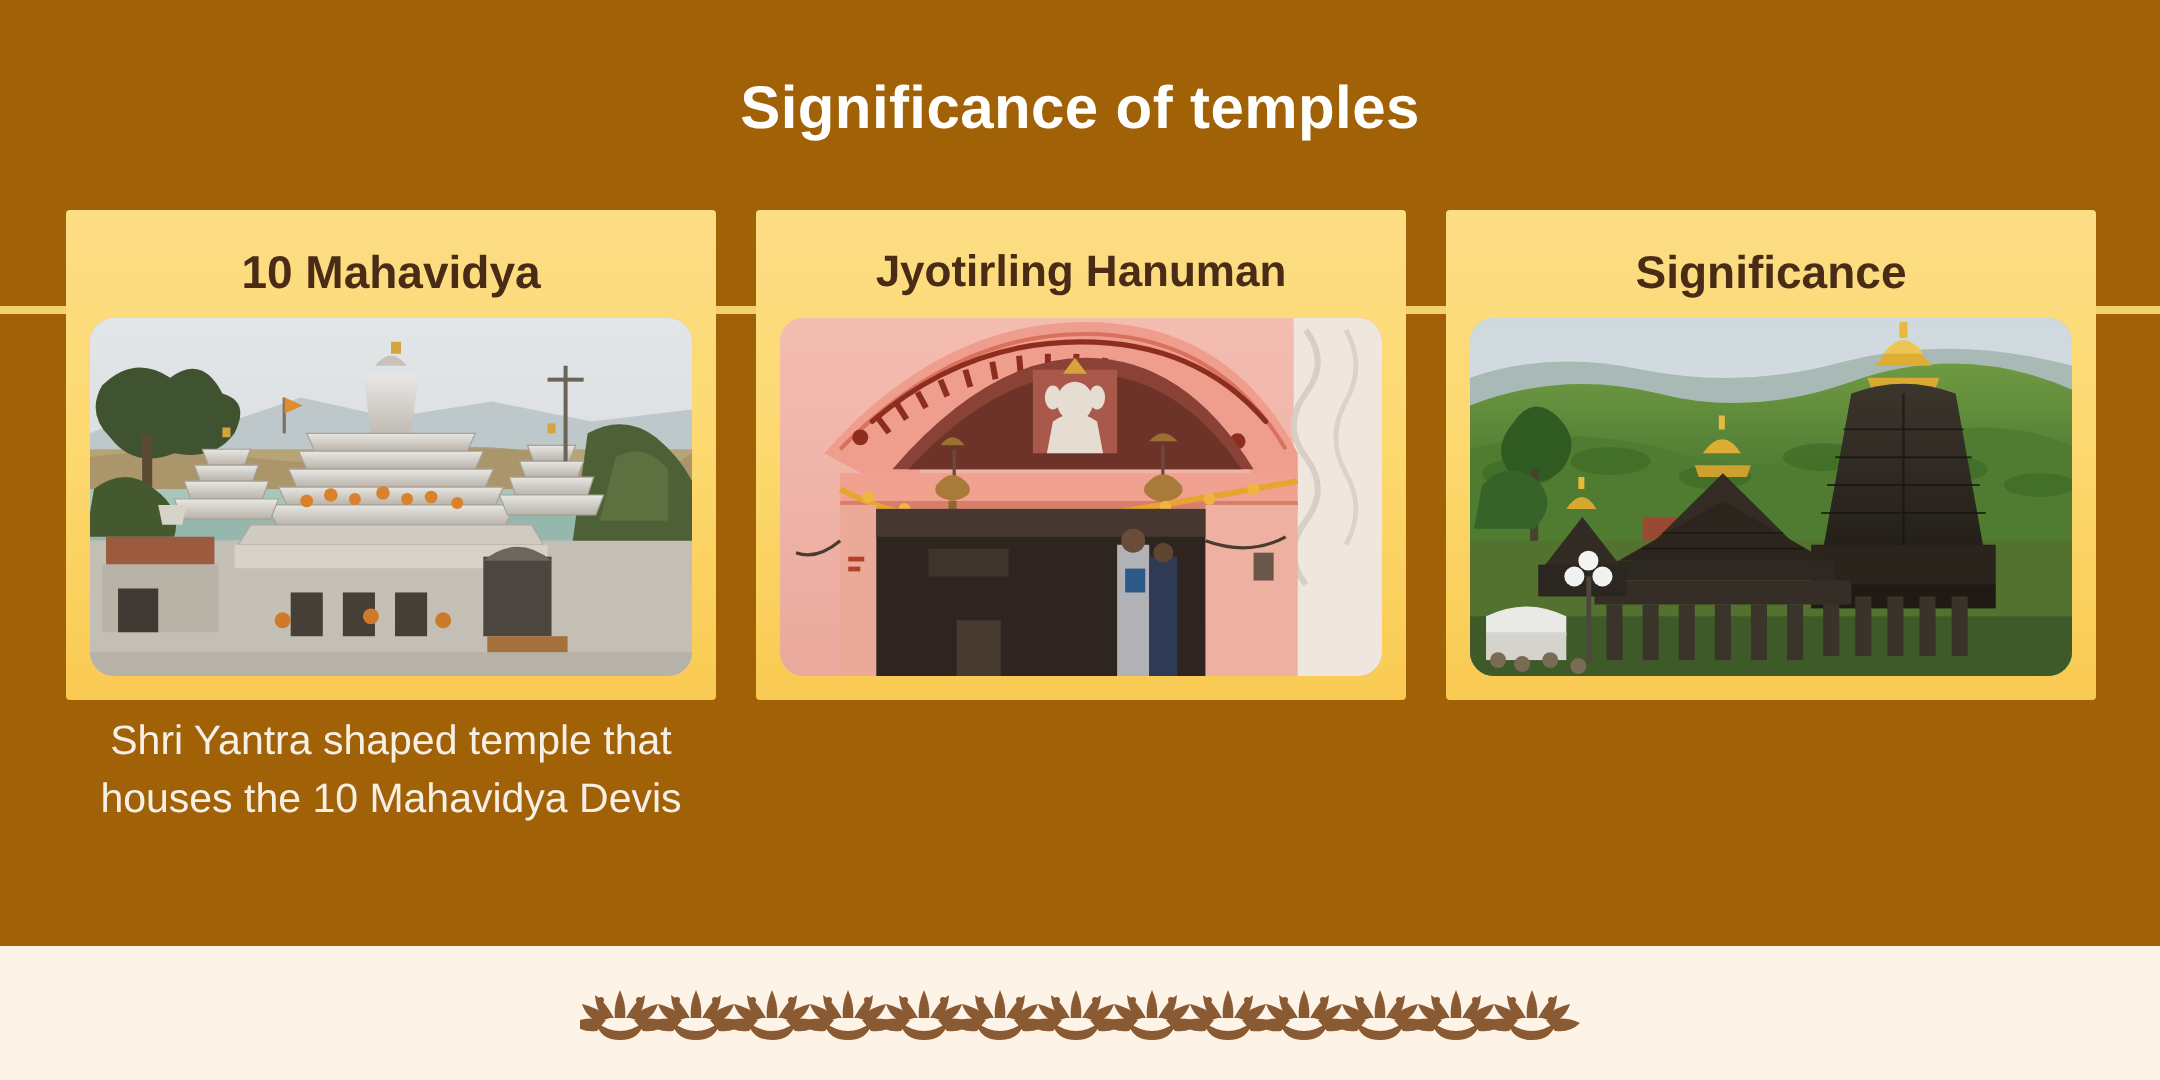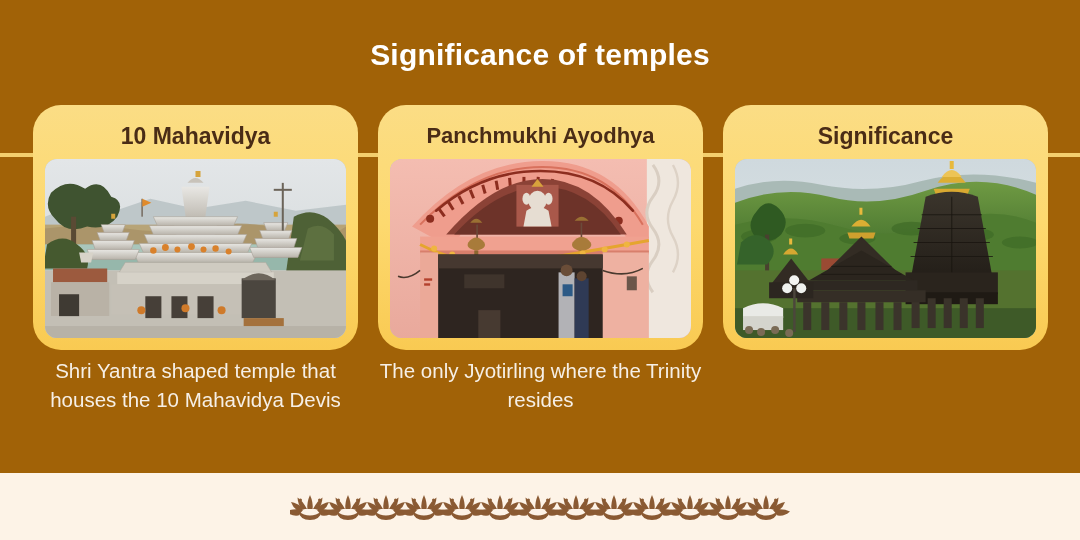--- a/index.html
+++ b/index.html
@@ -56,21 +56,21 @@
     width: 1015px;
     height: 245px;
     display: flex;
     gap: 20px;
   }
 
   .card {
     position: relative;
     width: 325px;
     height: 245px;
-    border-radius: 28px;
+    border-radius: 2px;
     background: linear-gradient(180deg, #fbdd85 0%, #fdd96f 48%, #f9ca52 100%);
     padding: 8px;
     display: flex;
     flex-direction: column;
   }
 
   .card-header {
     height: 46px;
     line-height: 46px;
     text-align: center;
@@ -246,21 +246,21 @@
           <rect x="236" y="24" width="2" height="48" fill="#6b6459"></rect>
           <rect x="228" y="30" width="18" height="2" fill="#6b6459"></rect>
 
           <rect x="96" y="40" width="1.6" height="18" fill="#7a7267"></rect>
           <path d="M97 40 l9 4 l-9 4 z" fill="#e08b2c"></path>
         </svg>
       </div>
     </div>
 
     <div class="card c2">
-      <div class="card-header">Panchmukhi Ayodhya</div>
+      <div class="card-header">Jyotirling Hanuman</div>
       <div class="photo">
         <svg viewBox="0 0 300 180" preserveAspectRatio="none" aria-hidden="true">
           <defs>
             <linearGradient id="pink1" x1="0" y1="0" x2="0" y2="1">
               <stop offset="0" stop-color="#f4bdb1"></stop>
                 <stop offset="1" stop-color="#e9a99c"></stop>
             </linearGradient>
           </defs>
           <rect x="0" y="0" width="300" height="180" fill="url(#pink1)"></rect>
 
@@ -473,21 +473,20 @@
               <circle cx="54" cy="175" r="4"></circle>
           </g>
         </svg>
       </div>
     </div>
 
   </div>
 
   <div class="captions">
     <div class="caption">Shri Yantra shaped temple that houses the 10 Mahavidya Devis</div>
-    <div class="caption">The only Jyotirling where the Trinity resides</div>
   </div>
 
   <div class="footer">
     <div class="ornament">
       <svg width="500" height="40" viewBox="0 0 500 40" aria-hidden="true">
         <defs>
           <g id="lotusMotif">
 
             <path d="M0 -14 q3.2 7 2.6 14 l-5.2 0 q-0.6 -7 2.6 -14 z" fill="#8a5a33"></path>
 

